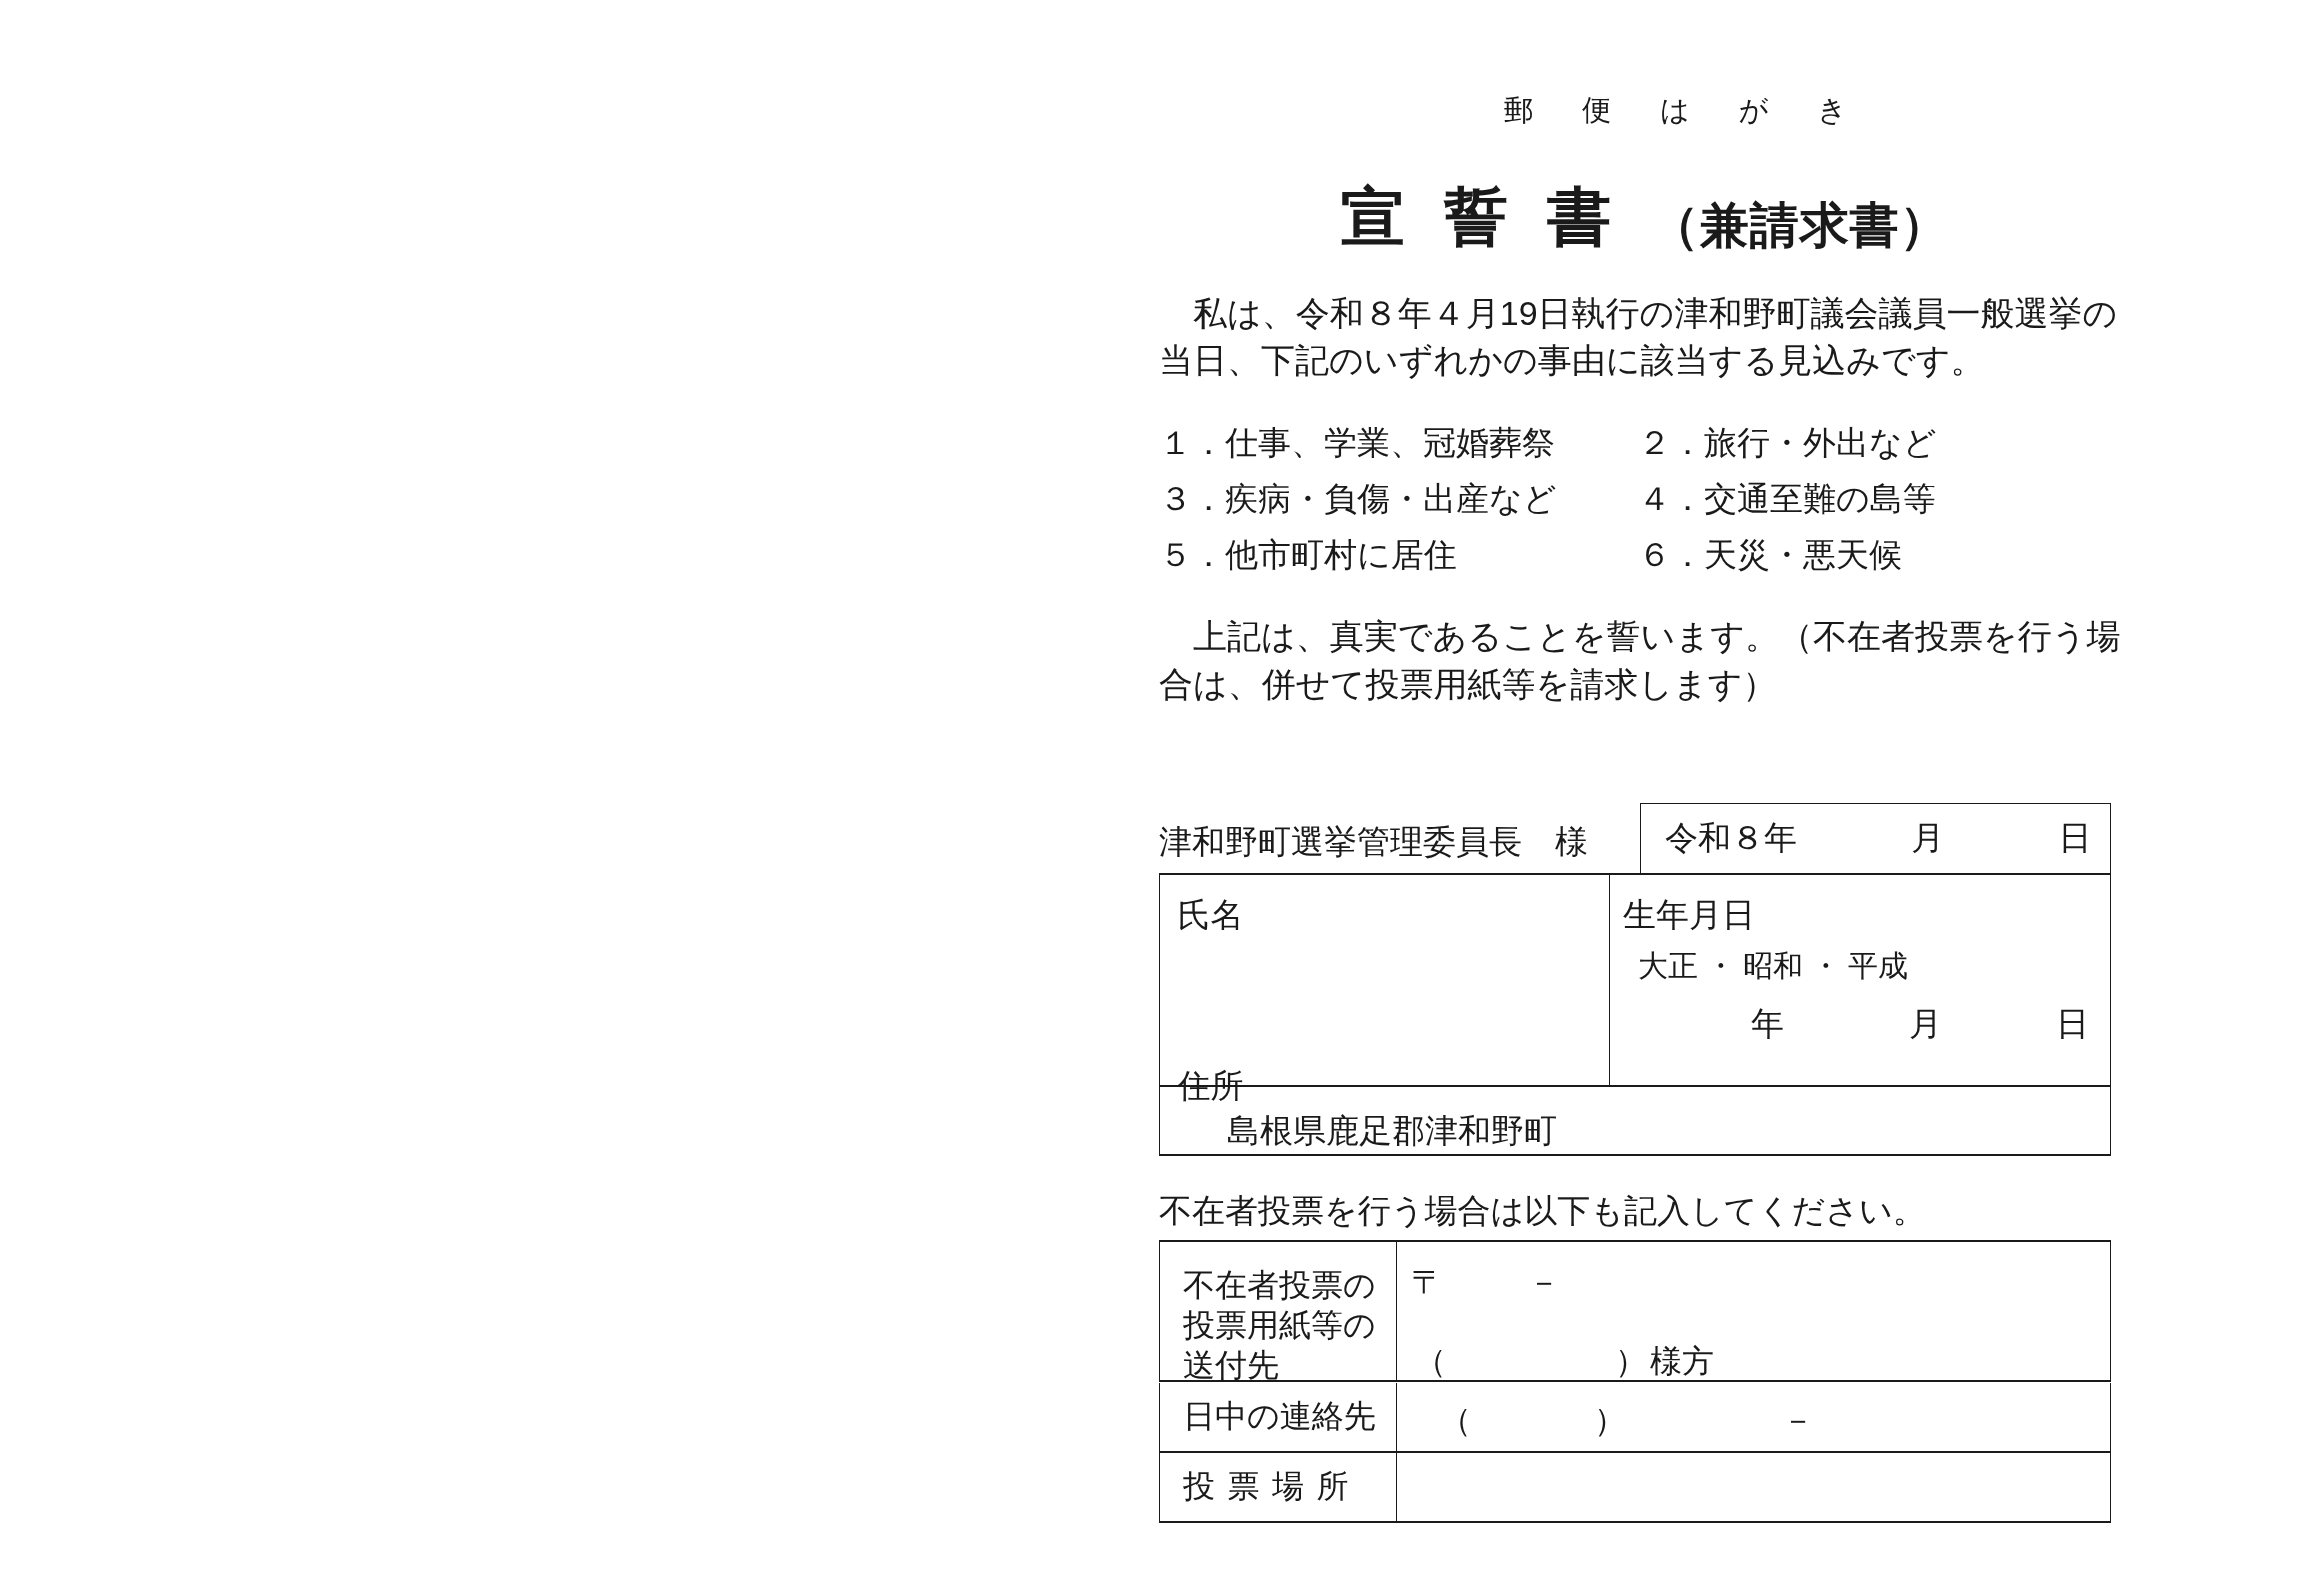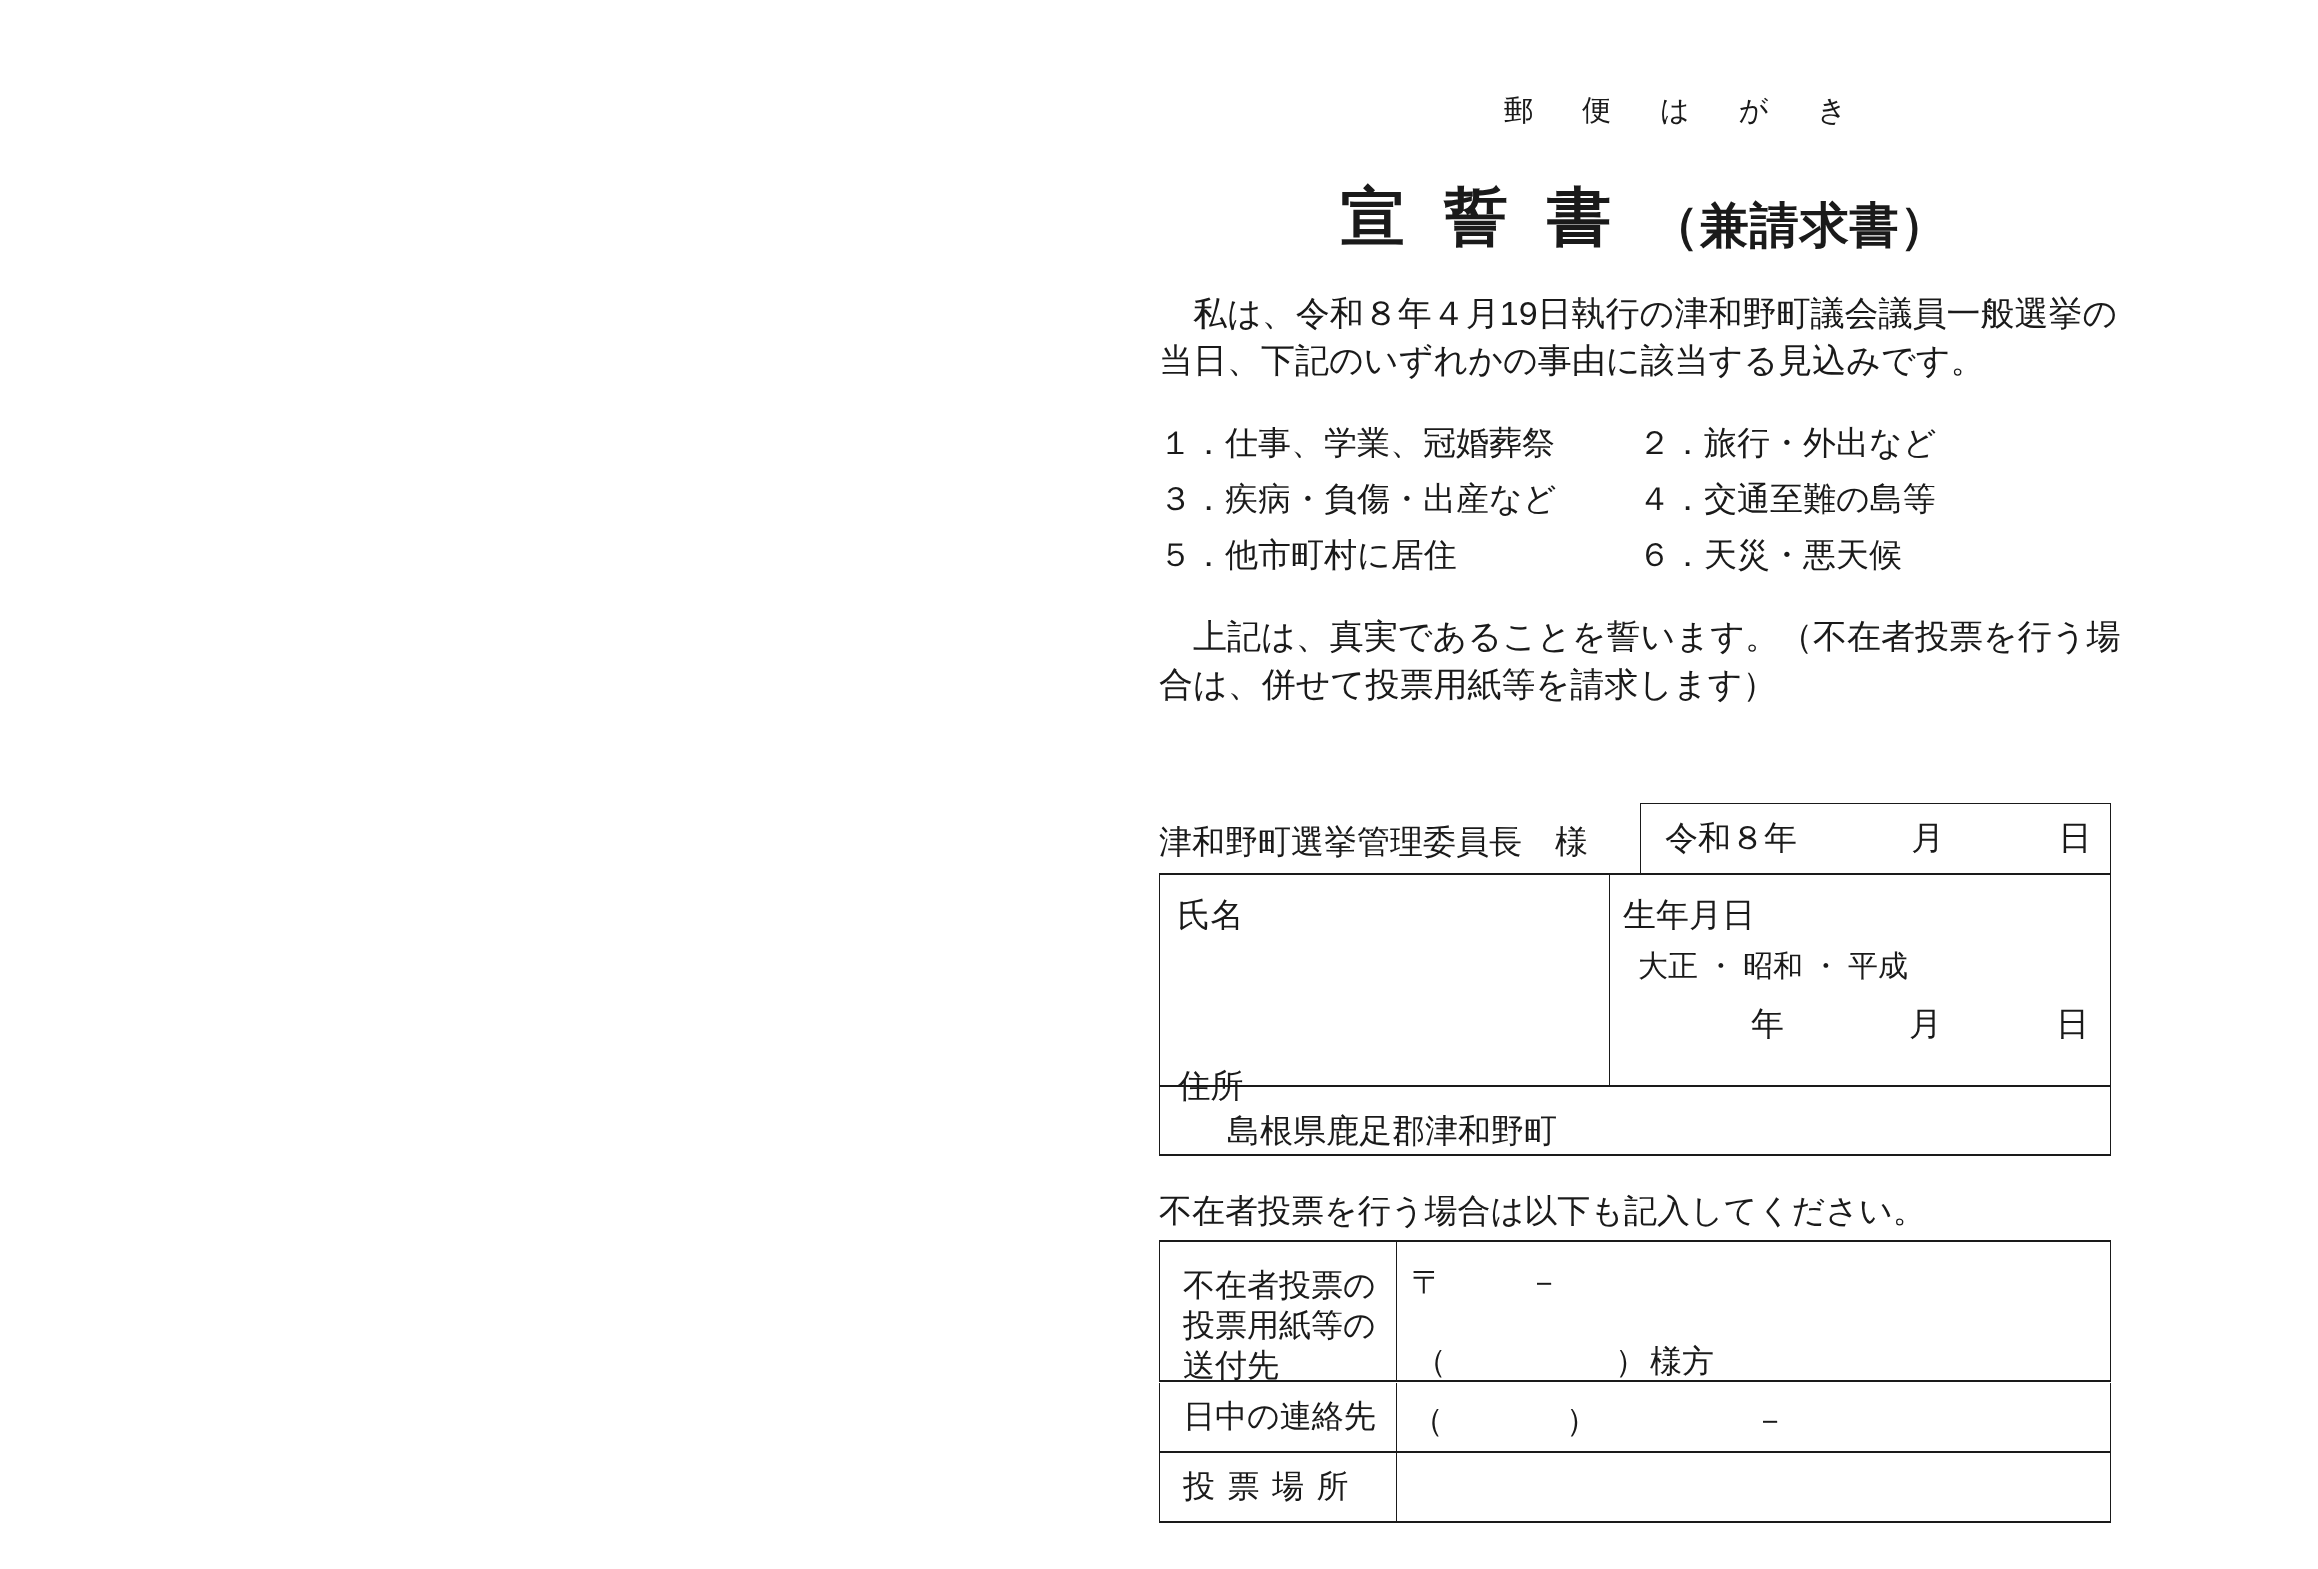--- a/index.html
+++ b/index.html
@@ -46,21 +46,21 @@
   #addrLabel{left:17.6px;top:12.5px;font-family:Liberation Mono, monospace;}
   #addrValue{left:67px;top:58px;}
   
   #note{left:1159px;top:1189px;font-size:33px;white-space:pre;}
   
   .btRow{left:1159px;width:952px;box-sizing:border-box;border:1.4px solid #1a1a1a;display:flex;}
   .btRow .lcell{flex:0 0 237px;border-right:1.4px solid #1a1a1a;box-sizing:border-box;font-size:32px;}
   .btRow .rcell{position:relative;flex:1;font-size:32px;}
   #sendRow{top:1240px;height:142px;border-top-width:2.3px;border-bottom-width:2.3px;}
   #sendRow .lcell{padding:23px 0 0 23px;line-height:40px;white-space:pre;}
-  #contactRow{top:1383px;height:70px;border-top-width:0;border-bottom-width:2.3px;}
+  #contactRow{top:1383px;height:70px;border-top-width:0;border-bottom-width:2.3px;gap:28px;}
   #contactRow .lcell{display:flex;align-items:center;padding-left:23px;}
   #placeRow{top:1453px;height:70px;border-top-width:0;border-bottom-width:2.3px;}
   #placeRow .lcell{display:flex;align-items:center;padding-left:23px;letter-spacing:12.5px;white-space:pre;}
   .slot{position:absolute;}
 </style>
 </head>
 <body>
 
 <div id="canvas">
 

